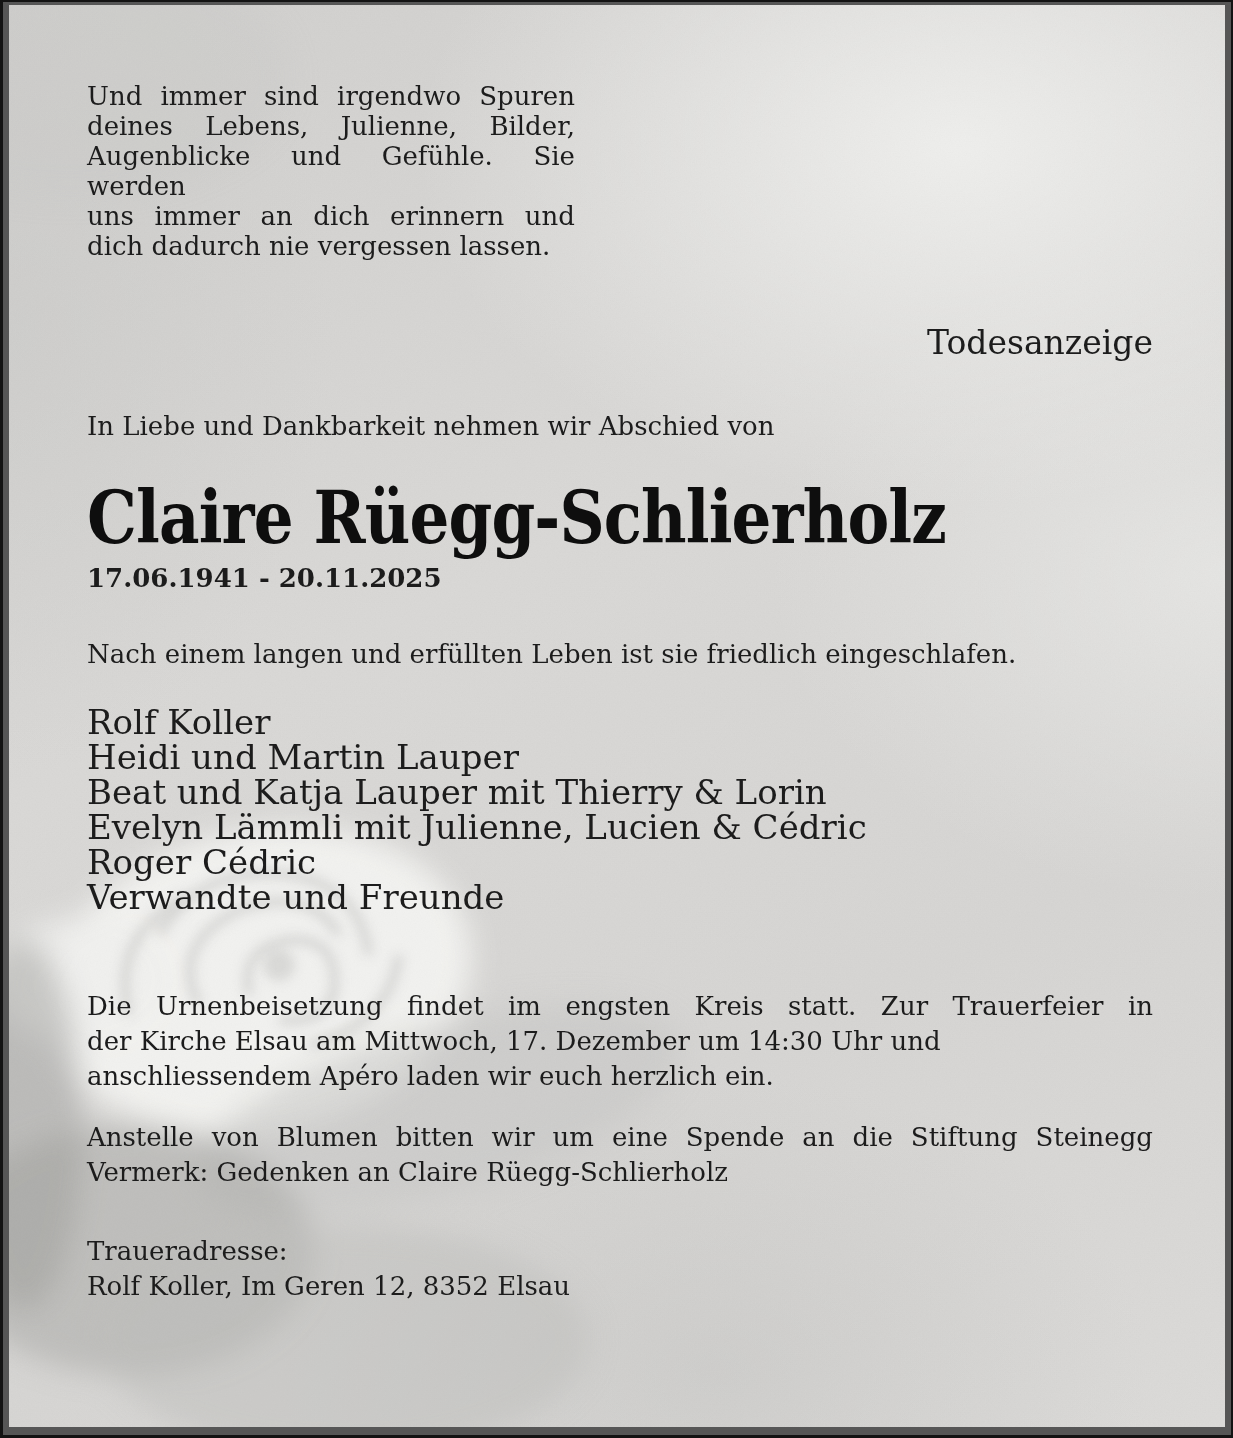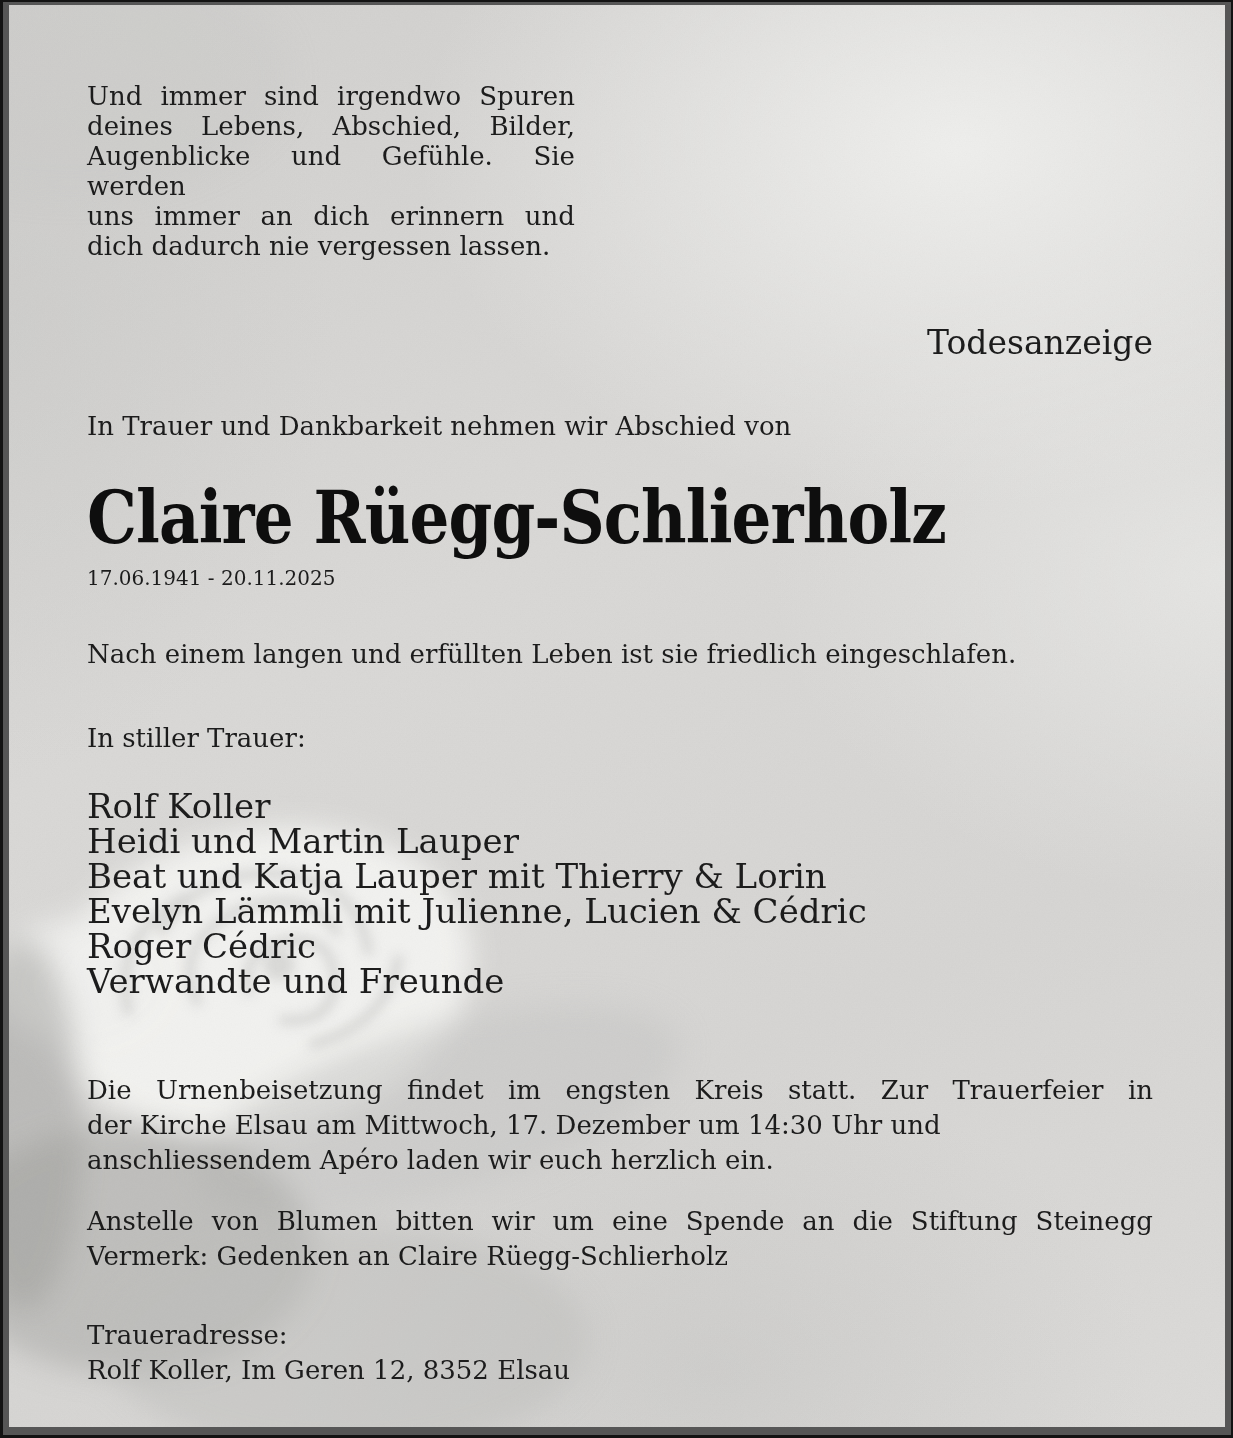--- a/index.html
+++ b/index.html
@@ -21,21 +21,21 @@
 
   .content{position:relative;z-index:1;padding:76px 72px 0 78px;}
   .line{display:block;}
   .stretch{text-align:justify;text-align-last:justify;}
 
   .epitaph{width:488px;font-size:26px;line-height:30px;}
   .type{margin-top:62px;font-size:33px;line-height:40px;text-align:right;}
   .intro{margin-top:48px;font-size:26px;line-height:30px;}
   .name{margin:42px 0 0 0;font-size:72px;line-height:70px;font-weight:bold;color:#0e0e0e;white-space:nowrap;}
   .name .condensed{display:inline-block;transform:scaleX(.87);transform-origin:0 60%;letter-spacing:-1px;}
-  .dates{margin-top:10px;font-size:20px;line-height:30px;}
+  .dates{margin-top:10px;font-size:26px;line-height:30px;font-weight:bold;}
   .note{margin-top:46px;font-size:26px;line-height:30px;}
   .trauer{margin-top:54px;font-size:26px;line-height:30px;}
   .mourners{margin-top:36px;font-size:34px;line-height:35px;}
   .para{font-size:26px;line-height:35px;}
   .ceremony{margin-top:74px;}
   .donation{margin-top:26px;}
   .address-block{margin-top:44px;font-size:26px;line-height:35px;}
 </style>
 </head>
 <body>
@@ -74,37 +74,36 @@
           <path d="M300 1040 Q 380 1020 390 950"></path>
         </g>
         <circle cx="270" cy="960" r="16" fill="#c2c2c0" opacity="0.5" filter="url(#b6)"></circle>
         <rect x="0" y="0" width="1216" height="1422" filter="url(#grain)" opacity="0.05"></rect>
       </svg>
 
       <div class="content">
 
         <div class="epitaph">
           <span class="line stretch">Und immer sind irgendwo Spuren</span>
-          <span class="line stretch">deines Lebens, Abschied, Bilder,</span>
+          <span class="line stretch">deines Lebens, Julienne, Bilder,</span>
           <span class="line stretch">Augenblicke und Gefühle. Sie werden</span>
           <span class="line stretch">uns immer an dich erinnern und</span>
           <span class="line">dich dadurch nie vergessen lassen.</span>
         </div>
 
         <div class="type">Todesanzeige</div>
 
-        <div class="intro">In Trauer und Dankbarkeit nehmen wir Abschied von</div>
+        <div class="intro">In Liebe und Dankbarkeit nehmen wir Abschied von</div>
 
         <h1 class="name"><span class="condensed">Claire Rüegg-Schlierholz</span></h1>
 
         <div class="dates">17.06.1941 - 20.11.2025</div>
 
         <div class="note">Nach einem langen und erfüllten Leben ist sie friedlich eingeschlafen.</div>
 
-        <div class="trauer">In stiller Trauer:</div>
 
         <div class="mourners">
           <span class="line">Rolf Koller</span>
           <span class="line">Heidi und Martin Lauper</span>
           <span class="line">Beat und Katja Lauper mit Thierry &amp; Lorin</span>
           <span class="line">Evelyn Lämmli mit Julienne, Lucien &amp; Cédric</span>
           <span class="line">Roger Cédric</span>
           <span class="line">Verwandte und Freunde</span>
         </div>
 

